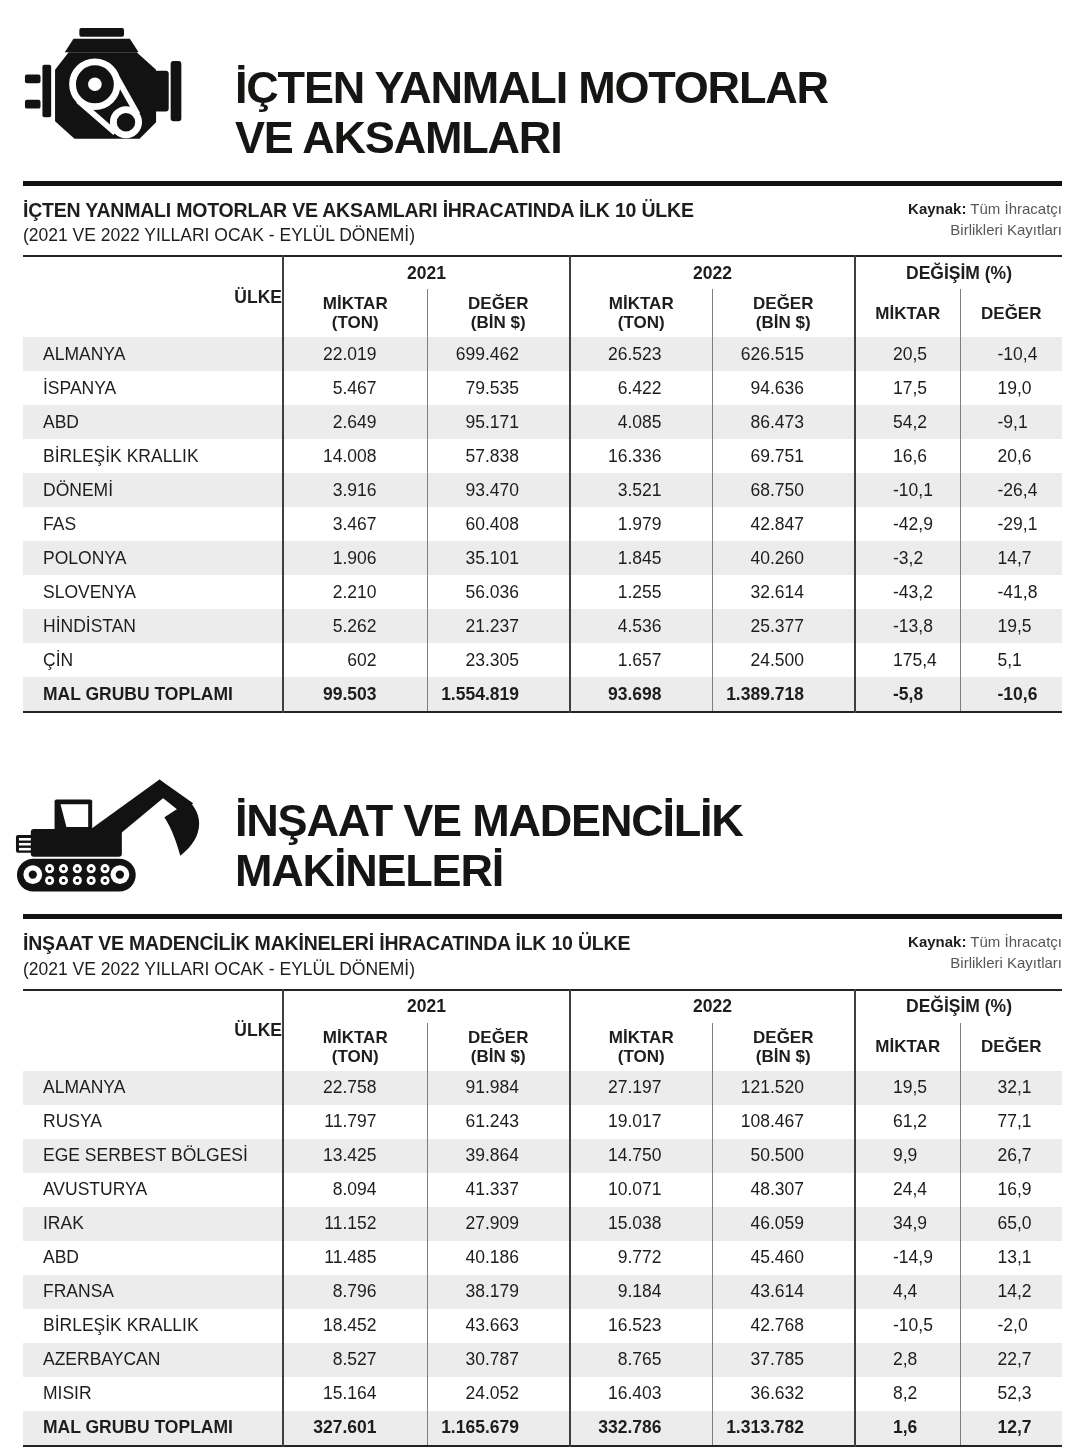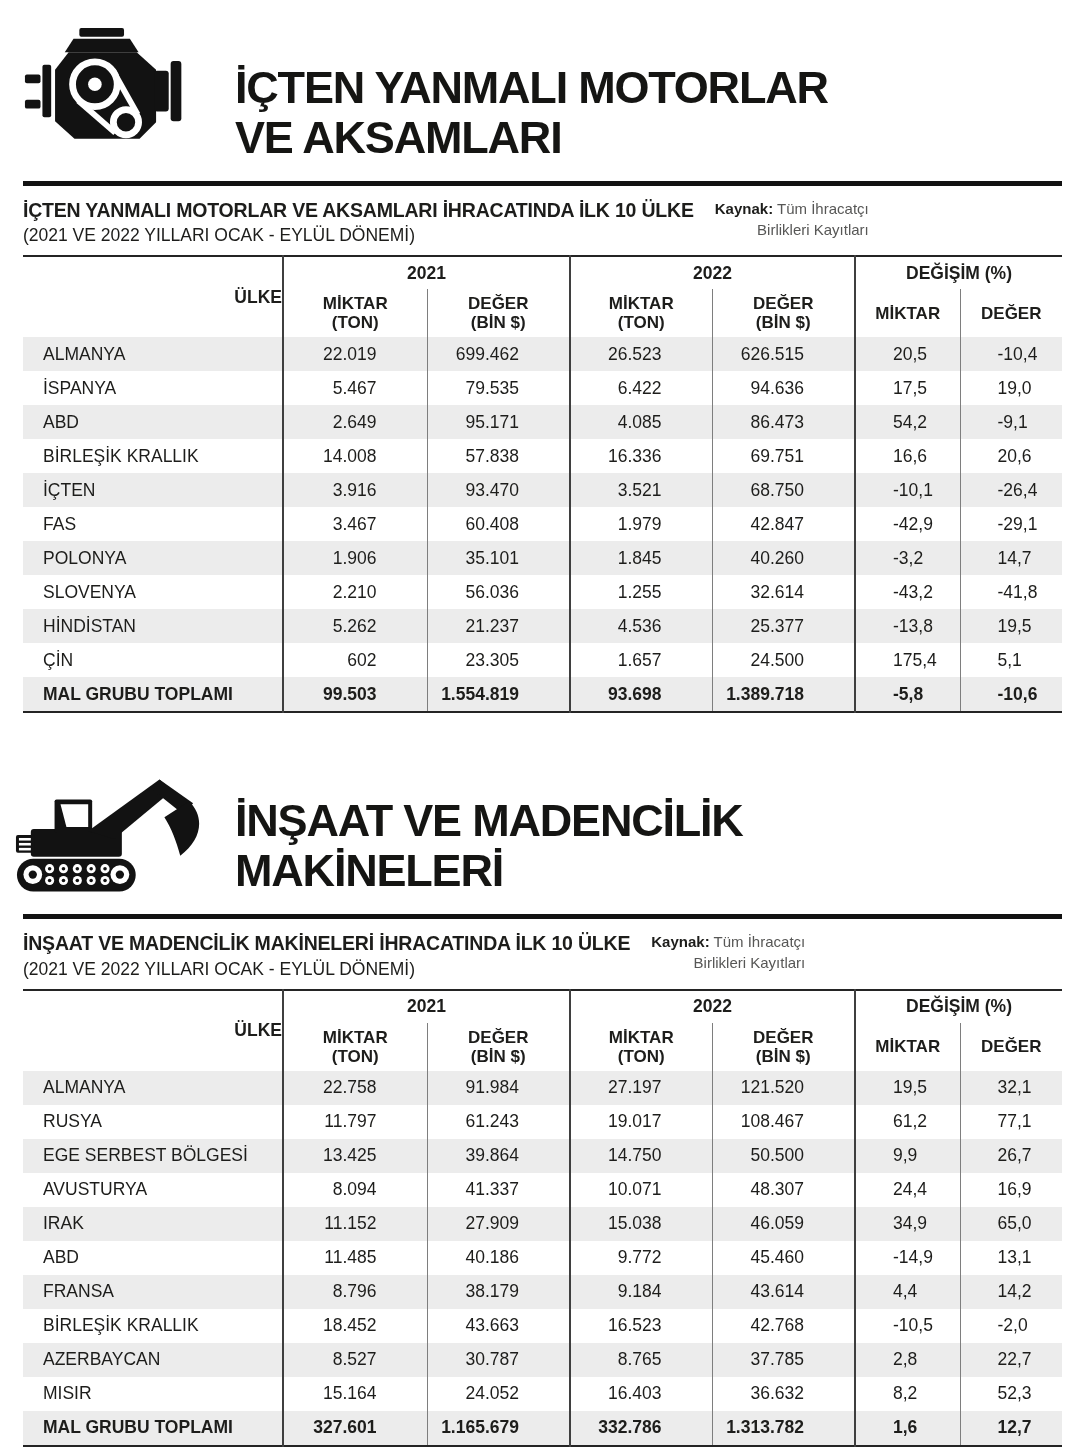--- a/index.html
+++ b/index.html
@@ -11,21 +11,21 @@
   .section{display:block;}
   .section-header{display:flex;align-items:flex-end;margin:22px 22px 0 12px;height:140px;}
   .icon-cell{width:192px;display:flex;align-items:center;justify-content:center;}
   .vline{width:3px;background:#121212;}
   .title-cell{display:flex;align-items:center;}
   .section-title{
     margin:0 0 0 28px;font-size:45px;font-weight:bold;line-height:1.10;
     letter-spacing:-1.2px;color:#151513;
   }
   .rule{height:5px;background:#121212;margin:19px 22px 0 23px;}
-  .caption{display:flex;align-items:flex-start;margin:13px 22px 0 23px;}
+  .caption{display:flex;justify-content:space-between;align-items:flex-start;margin:13px 22px 0 23px;}
   .cap-title{font-size:19.5px;font-weight:bold;letter-spacing:-0.2px;line-height:1.2;}
   .cap-sub{font-size:17.5px;margin-top:3px;line-height:1.2;}
   .source{width:175px;text-align:right;font-size:15px;line-height:1.38;color:#575756;}
   .source .src-label{font-weight:bold;color:#1d1d1b;}
 
   table{
     border-collapse:collapse;table-layout:fixed;width:1039px;margin:9px 0 0 23px;
     border-top:2px solid #242424;border-bottom:2px solid #242424;font-size:17.5px;
   }
   th{font-weight:bold;padding:0;}
@@ -141,21 +141,21 @@
         <tr>
           <td>BİRLEŞİK KRALLIK</td>
           <td class="gsep">14.008</td>
           <td class="isep">57.838</td>
           <td class="gsep">16.336</td>
           <td class="isep">69.751</td>
           <td class="gsep">16,6</td>
           <td class="isep">20,6</td>
         </tr>
         <tr>
-          <td>İÇTEN</td>
+          <td>DÖNEMİ</td>
           <td class="gsep">3.916</td>
           <td class="isep">93.470</td>
           <td class="gsep">3.521</td>
           <td class="isep">68.750</td>
           <td class="gsep">-10,1</td>
           <td class="isep">-26,4</td>
         </tr>
         <tr>
           <td>FAS</td>
           <td class="gsep">3.467</td>

